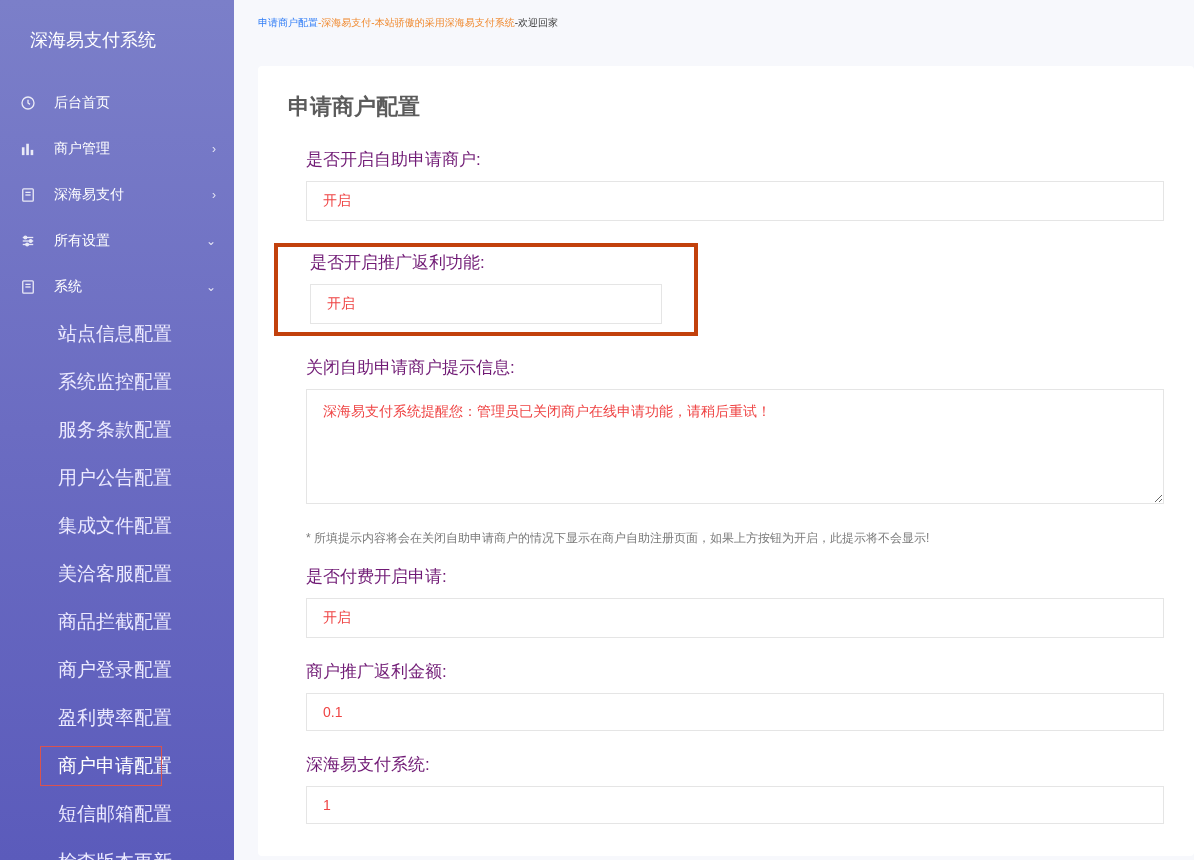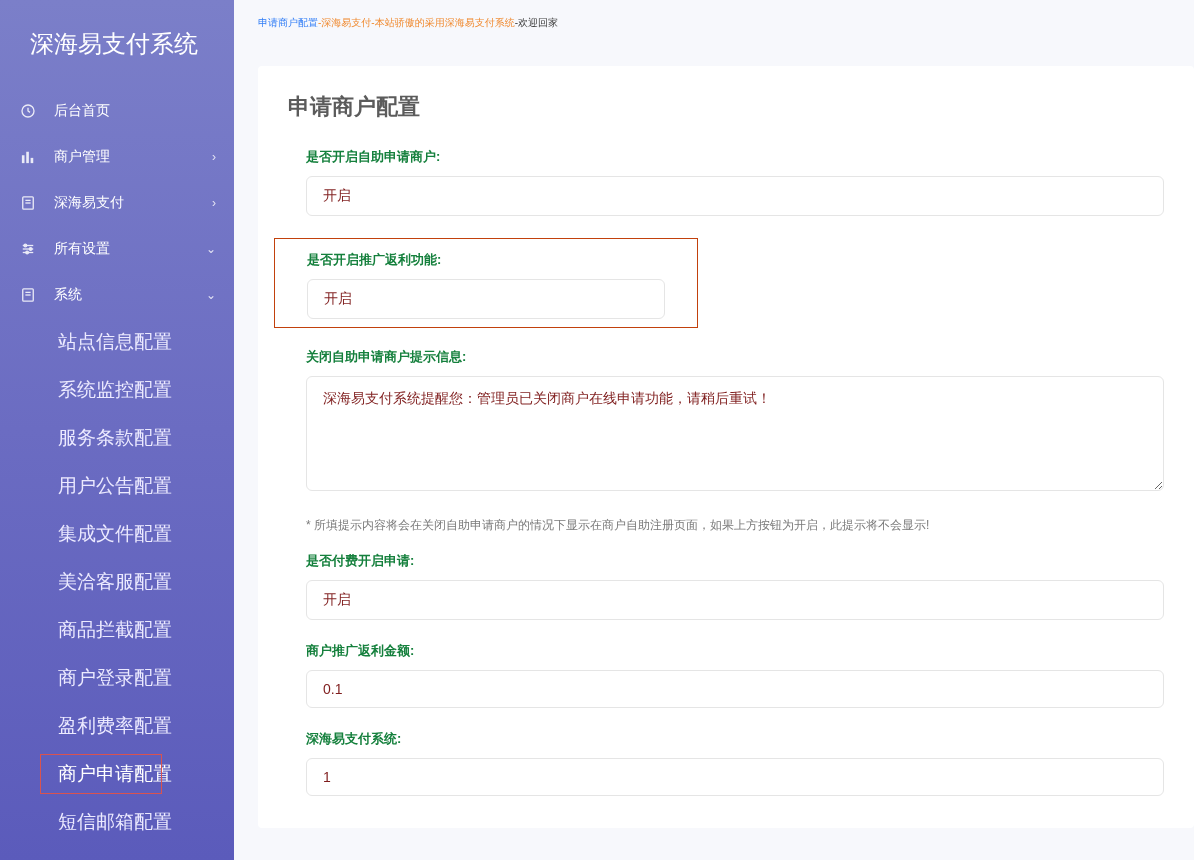--- a/index.html
+++ b/index.html
@@ -22,21 +22,21 @@
 .sidebar {
   width: 234px;
   background: linear-gradient(180deg, #7b7fc9 0%, #6b6cc2 50%, #5b5bbb 100%);
   color: #fff;
   flex-shrink: 0;
   overflow-y: auto;
   position: relative;
 }
 .logo {
   padding: 28px 20px 28px 30px;
-  font-size: 24px;
+  font-size: 18px;
   font-weight: 500;
 }
 .nav-item {
   display: flex;
   align-items: center;
   padding: 14px 18px 14px 20px;
   font-size: 14px;
   cursor: pointer;
   position: relative;
 }
@@ -103,51 +103,51 @@
   font-size: 22px;
   font-weight: 600;
   color: #5b5b5b;
   margin-bottom: 26px;
 }
 .form-group {
   margin-bottom: 22px;
   padding-left: 18px;
 }
 .form-label {
-  font-size: 13px;
-  color: #15803d;
+  font-size: 17px;
+  color: #701a75;
   margin-bottom: 10px;
   display: block;
-  font-weight: 700;
+  font-weight: 400;
 }
 .form-select, .form-input, .form-textarea {
   width: 100%;
   padding: 10px 16px;
   font-size: 14px;
-  color: #7f1d1d;
+  color: #ef4444;
   border: 1px solid #e5e5e5;
-  border-radius: 6px;
+  border-radius: 0;
   background: #fff;
   font-family: inherit;
 }
 .form-textarea {
   min-height: 115px;
   resize: vertical;
   line-height: 1.6;
 }
 .hint {
   font-size: 12px;
   color: #7a7a7a;
   margin-top: 8px;
   margin-bottom: 18px;
   padding-left: 18px;
 }
 .highlight-box {
-  border: 1px solid #c2410c;
-  padding: 12px 14px 8px 14px;
+  border: 4px solid #c2410c;
+  padding: 4px 14px 8px 14px;
   margin-left: -14px;
   margin-right: 0;
   width: 424px;
   margin-bottom: 20px;
 }
 .highlight-box .form-label {
   margin-left: 18px;
 }
 .highlight-box .form-select {
   margin-left: 18px;

